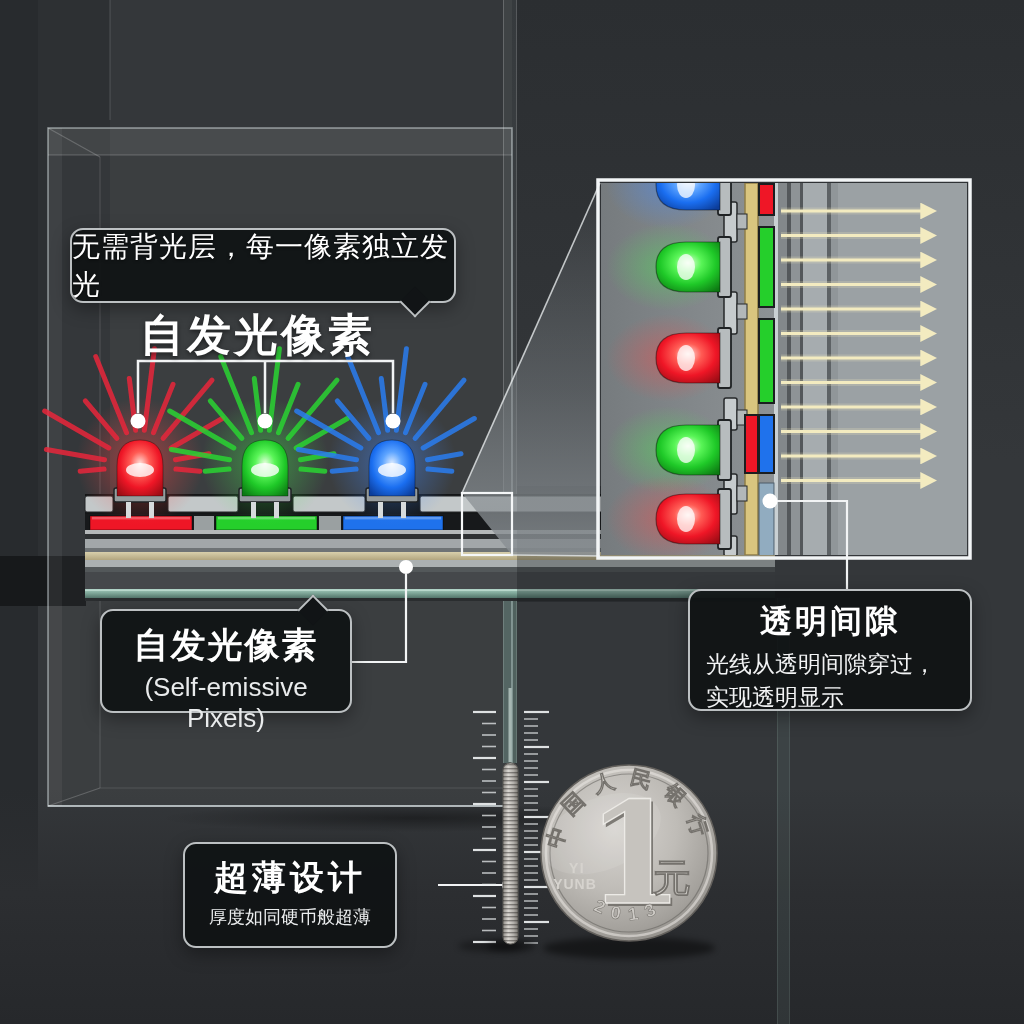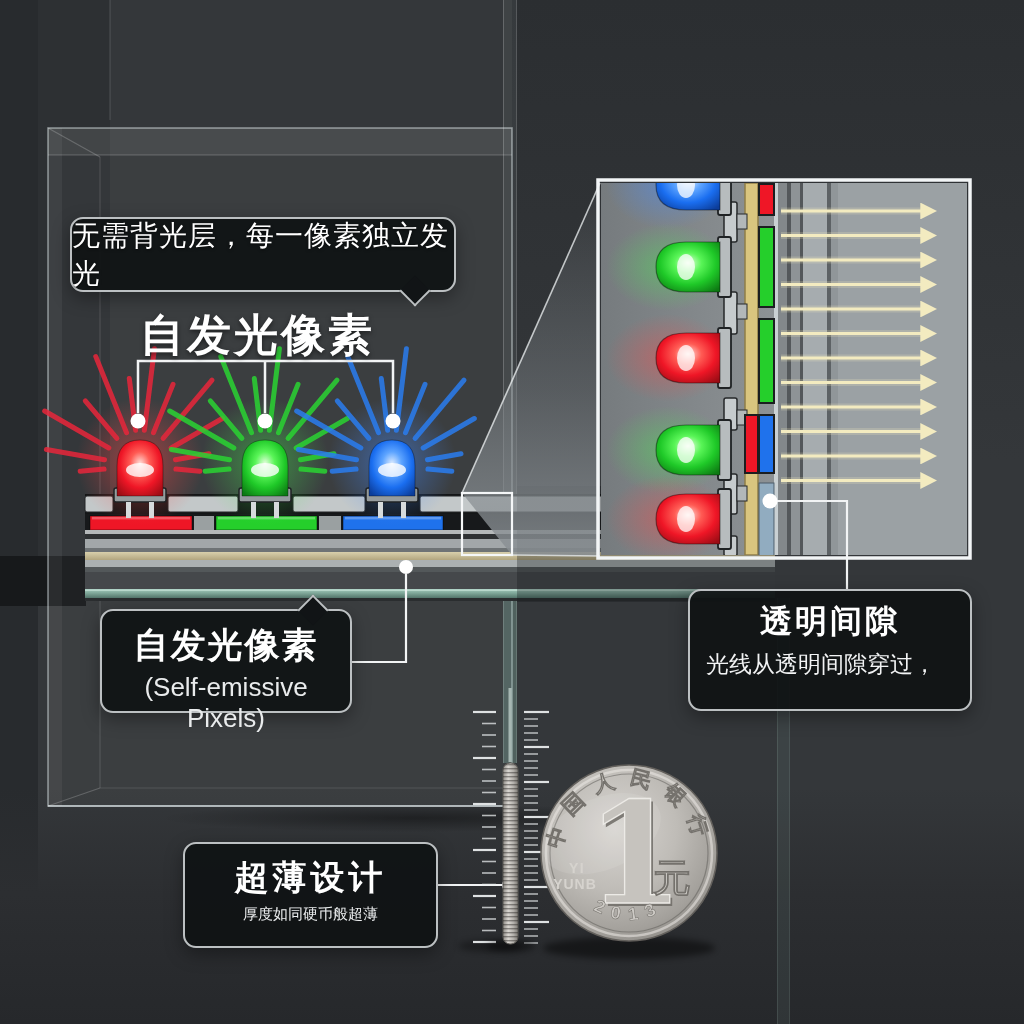--- a/index.html
+++ b/index.html
@@ -19,33 +19,33 @@
          background:radial-gradient(ellipse 50% 50% at 50% 50%,rgba(0,0,0,.38),rgba(0,0,0,0) 70%);}
   .glass-strip-right{left:777px;top:598px;width:11px;height:426px;
          background:rgba(135,180,165,.10);border-left:1px solid rgba(200,235,220,.12);
          border-right:1px solid rgba(200,235,220,.10);}
   
   .callout{box-sizing:border-box;background:rgba(15,18,20,.92);border:2.5px solid #bcc0c2;
            border-radius:13px;color:#fff;box-shadow:0 6px 18px rgba(0,0,0,.35);}
   .callout .tail{position:absolute;width:20px;height:20px;background:#111416;transform:rotate(45deg);}
   .tail-bottom{bottom:-12px;border-right:2.5px solid #bcc0c2;border-bottom:2.5px solid #bcc0c2;}
   .tail-top{top:-12px;border-left:2.5px solid #bcc0c2;border-top:2.5px solid #bcc0c2;}
-  .bubble{left:70px;top:217px;width:386px;height:75px;display:flex;align-items:center;justify-content:center;
+  .bubble{left:70px;top:228px;width:386px;height:75px;display:flex;align-items:center;justify-content:center;
           font-size:28px;letter-spacing:1px;text-shadow:0 1px 3px rgba(0,0,0,.6);}
   .heading{left:140px;top:306px;font-size:44px;font-weight:bold;color:#fff;letter-spacing:3px;
            text-shadow:0 2px 5px rgba(0,0,0,.55);}
   .pixels-label{left:100px;top:609px;width:252px;height:104px;text-align:center;}
   .pixels-label .t{font-size:35px;font-weight:bold;margin-top:11px;letter-spacing:2px;}
   .pixels-label .s{font-size:26px;color:#e9ebec;margin-top:3px;}
   .gap-label{left:688px;top:589px;width:284px;height:122px;}
   .gap-label .t{font-size:32px;font-weight:bold;text-align:center;margin-top:9px;letter-spacing:3px;}
   .gap-label .b{font-size:23px;line-height:33px;margin:4px 15px 0 16px;color:#f2f3f4;}
-  .thin-label{left:183px;top:842px;width:255px;height:106px;text-align:center;}
+  .thin-label{left:183px;top:842px;width:214px;height:106px;text-align:center;}
   .thin-label .t{font-size:34px;font-weight:bold;margin-top:11px;letter-spacing:4px;}
-  .thin-label .s{font-size:15px;color:#eceeef;margin-top:4px;}
+  .thin-label .s{font-size:18px;color:#eceeef;margin-top:4px;}
 </style>
 </head>
 <body>
 
 <div class="stage">
 
   <div class="abs wall-left"></div>
   <div class="abs wall-far-left"></div>
   <div class="abs wall-corner-line"></div>
   <div class="abs shade-tr"></div>
@@ -442,20 +442,21 @@
   <div class="abs callout pixels-label">
     <div class="tail tail-top" style="left:200px"></div>
     <div class="t">自发光像素</div>
     <div class="s">(Self-emissive Pixels)</div>
   </div>
 
   <div class="abs callout gap-label">
     <div class="t">透明间隙</div>
     <div class="b">
       <div>光线从透明间隙穿过，</div>
+      <div>实现透明显示</div>
     </div>
   </div>
 
   <div class="abs callout thin-label">
     <div class="t">超薄设计</div>
     <div class="s">厚度如同硬币般超薄</div>
   </div>
 
 </div>
 

